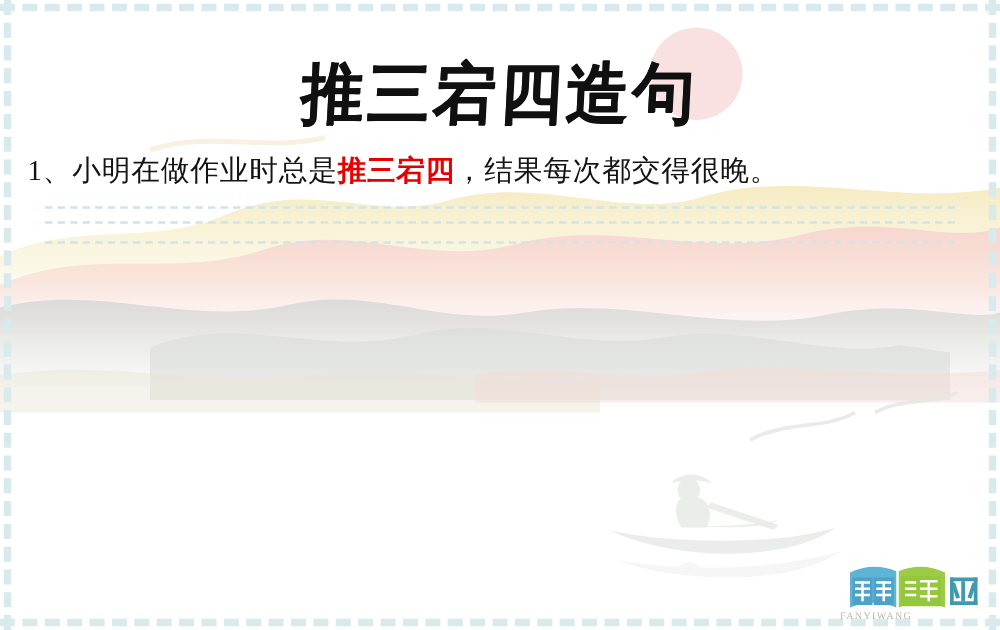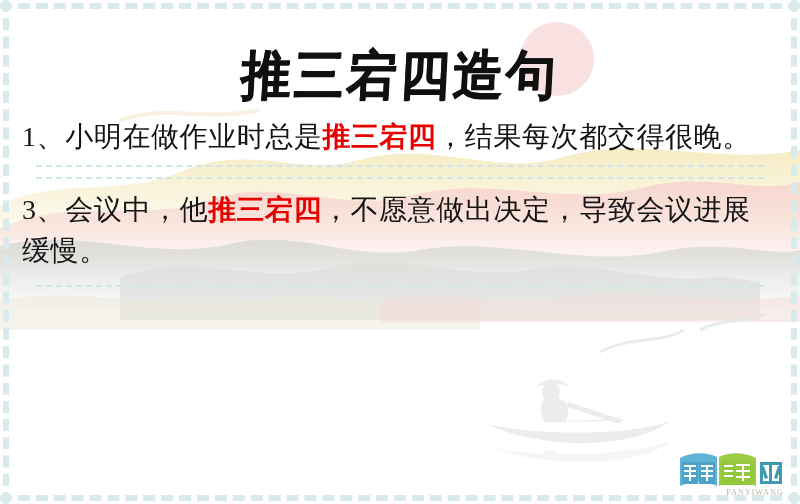--- a/index.html
+++ b/index.html
@@ -89,21 +89,21 @@
     top: 116px;
     width: 800px;
   }
   .sentence-row {
     position: relative;
     padding: 0 26px 0 22px;
     box-sizing: border-box;
   }
   .sentence-text {
     font-family: "Liberation Serif", "DejaVu Serif", serif;
-    font-size: 28px;
+    font-size: 23px;
     line-height: 41px;
     color: #141414;
     letter-spacing: 0.6px;
     word-break: break-all;
   }
   .sentence-text .idiom {
     color: #e60000;
     font-weight: bold;
     letter-spacing: 0.4px;
   }
@@ -126,21 +126,21 @@
     opacity: .5;
   }
 
   
   .site-logo {
     position: absolute;
     right: 16px;
     bottom: 2px;
     width: 112px;
     height: 54px;
-    text-align: right;
+    text-align: left;
   }
   .logo-mark { display: block; }
   .logo-sub {
     display: block;
     margin-top: -2px;
     font-family: "Liberation Serif", "DejaVu Serif", serif;
     font-size: 8px;
     letter-spacing: 1.1px;
     color: #b9b9a8;
   }
@@ -209,25 +209,20 @@
       <div class="sentence-text">
         <span>1、</span><span>小明在做作业时总是</span><span class="idiom">推三宕四</span><span>，结果每次都交得很晚。</span>
       </div>
     </div>
 
     <div class="row-divider"></div>
 
 
     <div class="row-divider"></div>
 
-    <div class="sentence-row">
-      <div class="sentence-text">
-        <span>3、</span><span>会议中，他</span><span class="idiom">推三宕四</span><span>，不愿意做出决定，导致会议进展缓慢。</span>
-      </div>
-    </div>
 
     <div class="row-divider bottom-rule"></div>
   </div>
 
   <svg class="boat-wm" viewBox="0 0 215 96" aria-hidden="true">
     <g fill="#d9dcd9">
       <path d="M14,52 C40,58 80,62 128,60 C156,59 178,55 196,50
                C180,62 150,70 116,71 C78,72 38,64 14,52 Z"></path>
       <path d="M60,46 C84,50 112,51 140,48 L150,44 C120,50 88,50 60,46 Z"></path>
       <ellipse cx="78" cy="20" rx="9" ry="10"></ellipse>

